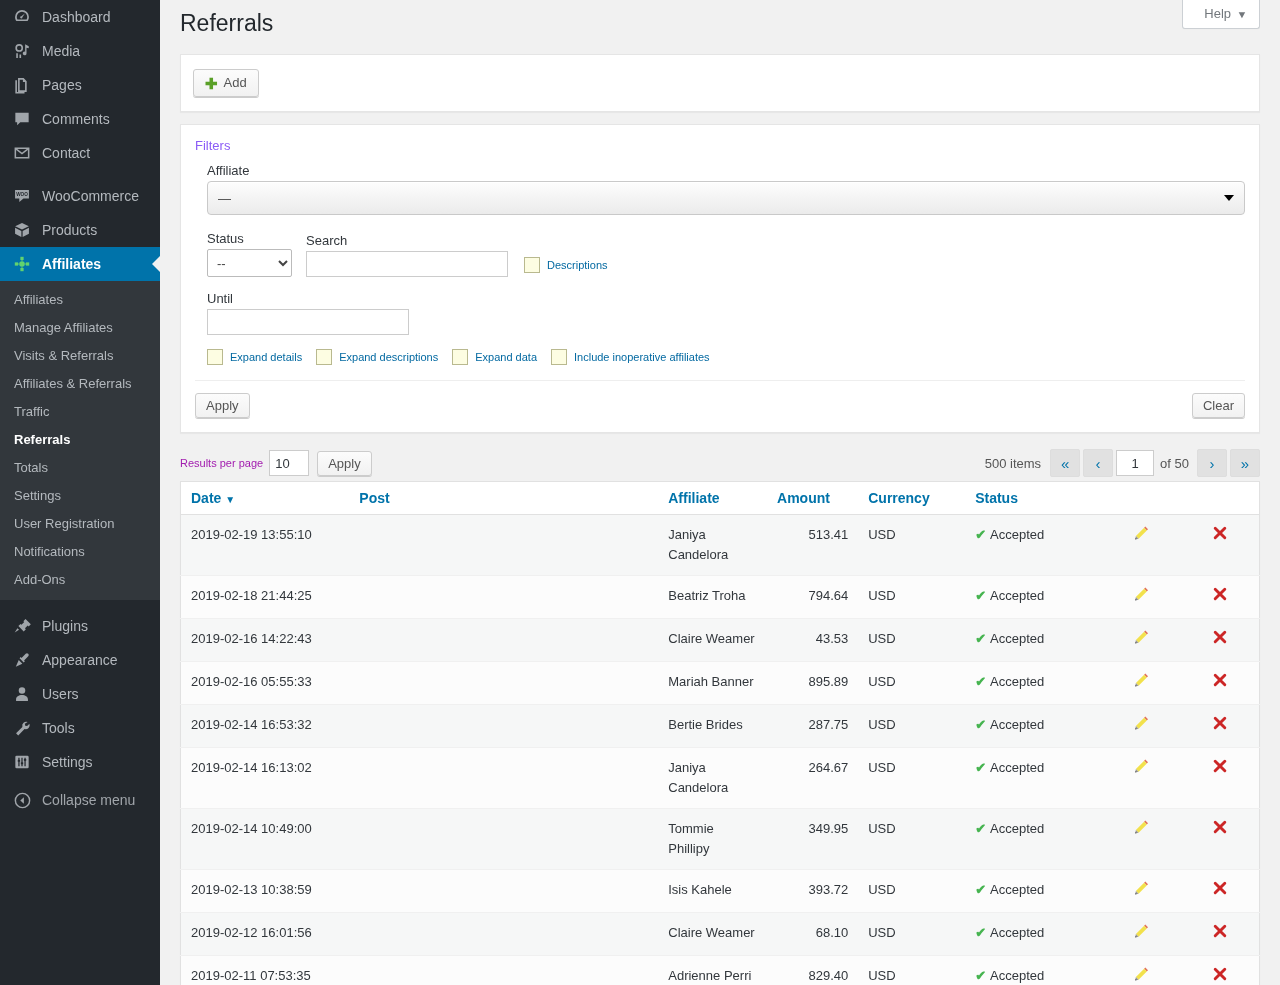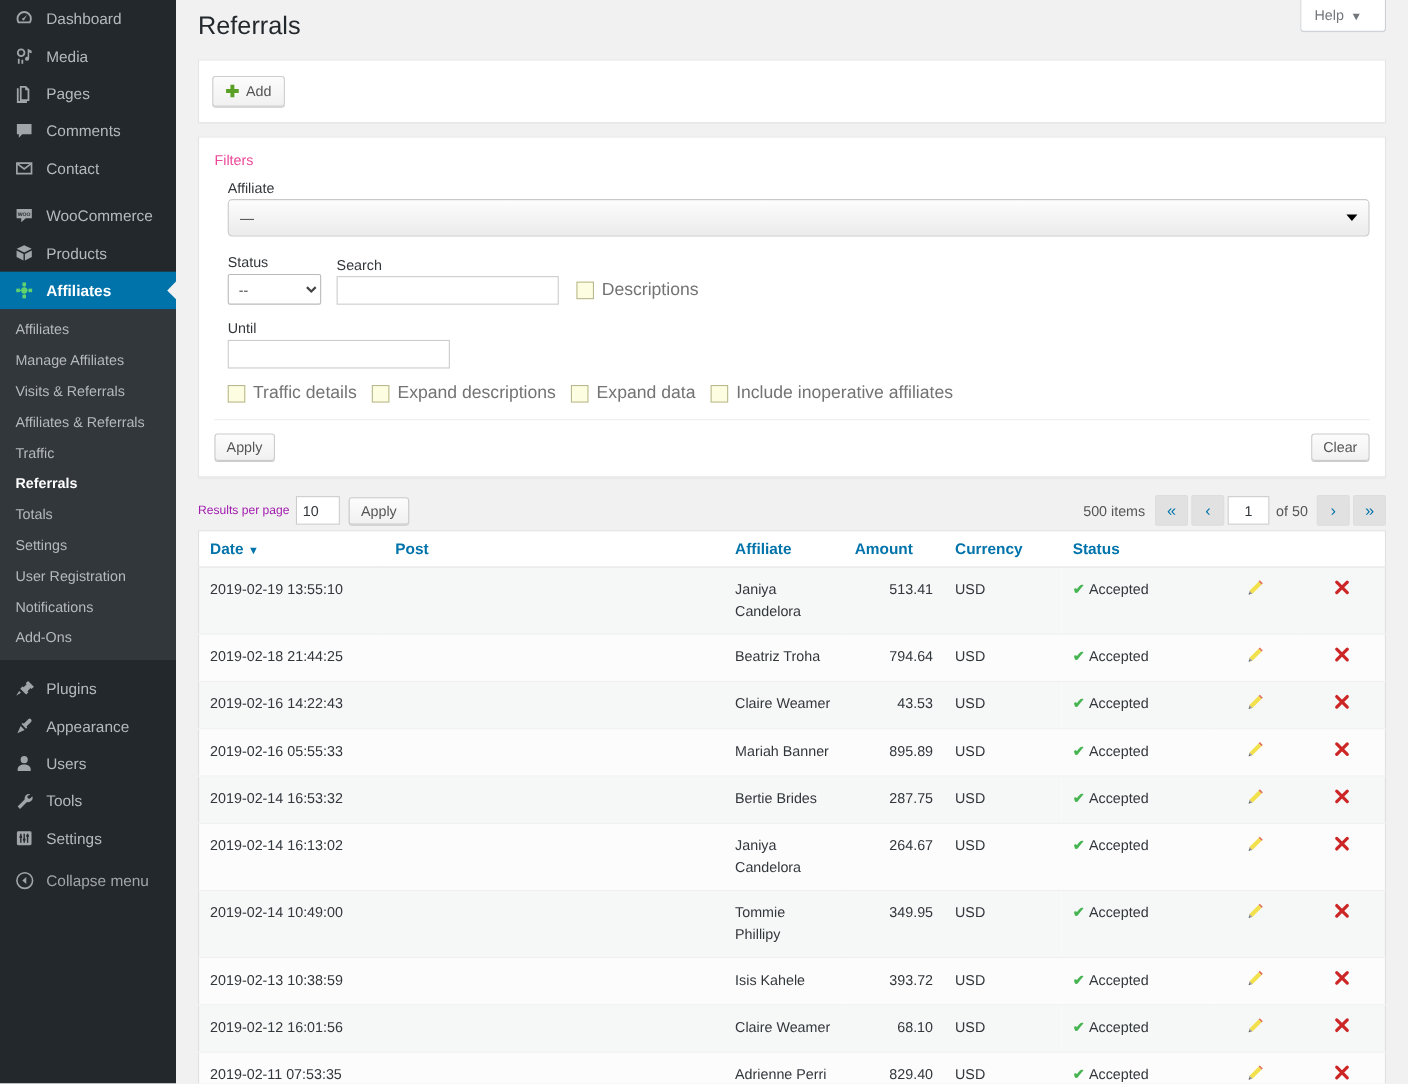--- a/index.html
+++ b/index.html
@@ -95,21 +95,21 @@
     background: #fff;
     border: 1px solid #ccd0d4;
     border-top: none;
     border-radius: 0 0 3px 3px;
     padding: 6px 12px 7px 12px;
     font-size: 13px;
     color: #72777c;
     cursor: pointer;
     box-shadow: 0 1px 1px -1px rgba(0,0,0,.1);
     min-width: 78px;
-    text-align: left;
+    text-align: right;
   }
   .help-btn .caret {
     display: inline-block;
     margin-left: 6px;
     font-size: 10px;
     color: #72777c;
     transform: scaleX(1.1);
   }
 
   h1.page-title {
@@ -149,21 +149,21 @@
   .btn .plus {
     color: #5aa027;
     font-weight: bold;
     margin-right: 6px;
     font-size: 15px;
     line-height: 13px;
   }
 
   
   .filters-panel { padding: 12px 14px 14px 14px; }
-  .filters-title { font-size: 13px; color: #ec4899; margin: 1px 0 10px 0; }
+  .filters-title { font-size: 13px; color: #8b5cf6; margin: 1px 0 10px 0; }
   .f-label { font-size: 13px; color: #32373c; display:block; margin-bottom: 3px; }
   .indent { padding-left: 12px; }
 
   select.affiliate-select {
     width: 100%;
     height: 34px;
     font-size: 13px;
     color: #444;
     padding: 0 24px 0 10px;
     border: 1px solid #c9c9c9;
@@ -215,22 +215,22 @@
   .cb {
     width: 16px; height: 16px;
     min-width: 16px;
     background: #fdfde2;
     border: 1px solid #b9b98f;
     display: inline-block;
     cursor: pointer;
     vertical-align: middle;
   }
   .cb-label {
-    font-size: 16px;
-    color: #737373;
+    font-size: 11px;
+    color: #0369a1;
     margin-left: 7px;
     vertical-align: middle;
   }
   .cb-group { display: inline-flex; align-items: center; margin-right: 14px; }
 
   .filters-footer {
     border-top: 1px solid #eee;
     margin-top: 12px;
     padding-top: 12px;
     display: flex;
@@ -553,21 +553,21 @@
 
         <div class="row-flex" style="margin-bottom:14px;">
           <div>
             <label class="f-label">Until</label>
             <input class="txt date-input" type="text" value="" style="">
           </div>
         </div>
 
         <div id="filter-checkboxes"><span class="cb-group">
               <span class="cb"></span>
-              <span class="cb-label">Traffic details</span>
+              <span class="cb-label">Expand details</span>
             </span><span class="cb-group">
               <span class="cb"></span>
               <span class="cb-label">Expand descriptions</span>
             </span><span class="cb-group">
               <span class="cb"></span>
               <span class="cb-label">Expand data</span>
             </span><span class="cb-group">
               <span class="cb"></span>
               <span class="cb-label">Include inoperative affiliates</span>
             </span></div>

